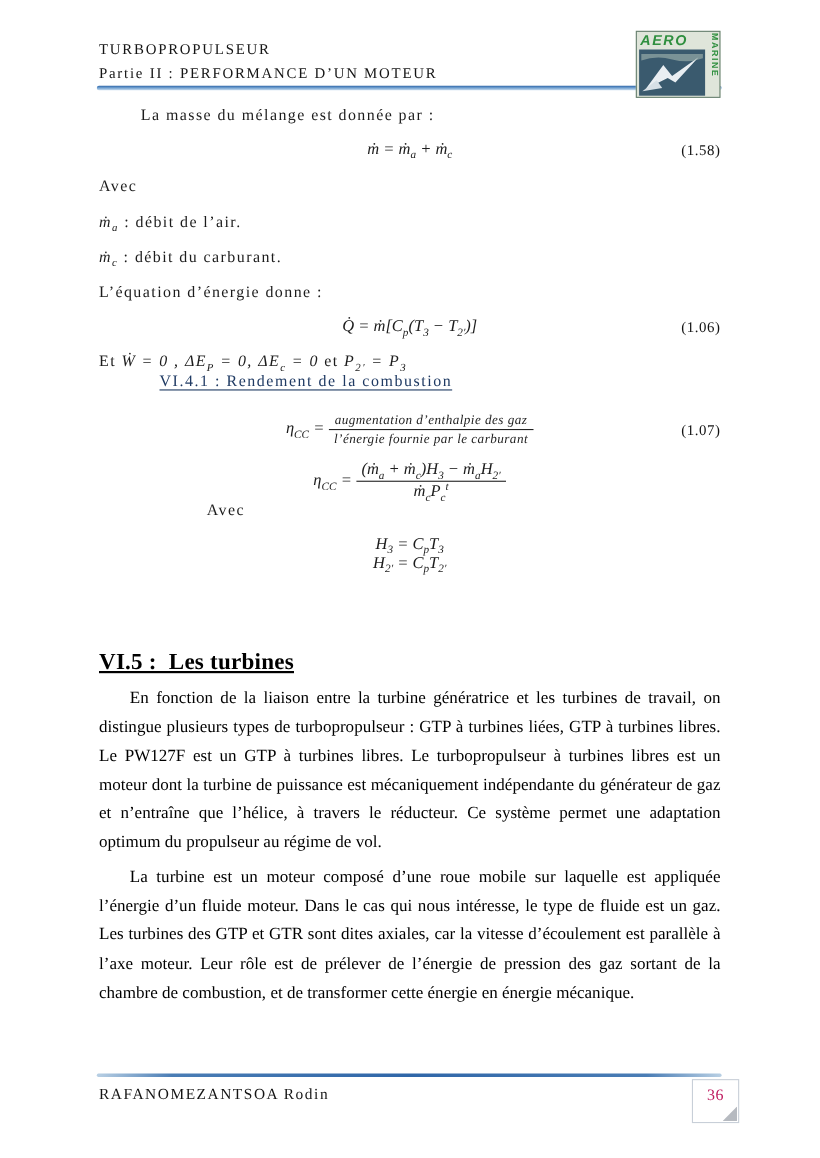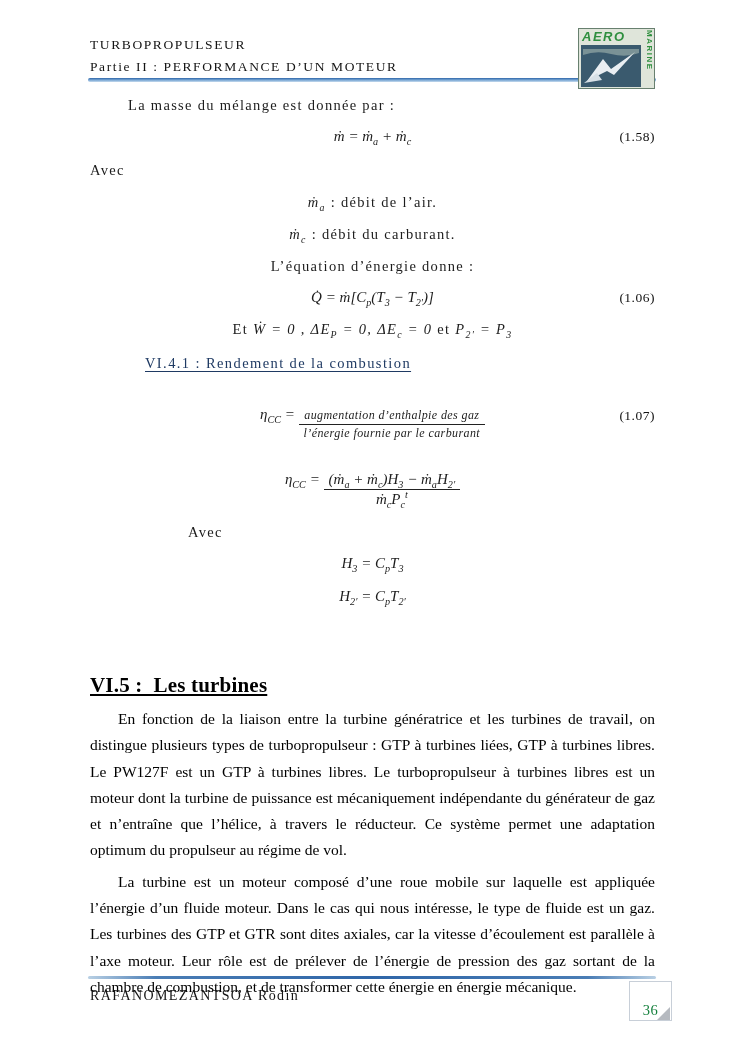--- a/index.html
+++ b/index.html
@@ -45,21 +45,21 @@
   .content { position: absolute; left: 90px; top: 94px; width: 565px; }
   .t-line { font-size: 14.5px; letter-spacing: 1.3px; }
   .indent1 { text-indent: 38px; }
   .math { font-style: italic; }
   sub, sup { font-size: 68%; line-height: 0; }
   .eq-row { position: relative; text-align: center; font-size: 15px; }
   .eq-num {
     position: absolute; right: 0; top: 50%; transform: translateY(-50%);
     font-size: 13.5px; font-style: normal; letter-spacing: 0.5px; color:#111;
   }
-  .frac { display: inline-block; vertical-align: middle; text-align: center; margin-top: 18px; }
+  .frac { display: inline-block; vertical-align: middle; text-align: center; }
   .frac .fnum { display: block; padding: 0 5px 1px 5px; }
   .frac .fden { display: block; border-top: 1px solid #222; padding: 1px 5px 0 5px; }
   .small-frac { font-size: 12px; letter-spacing: 0.4px; }
   .h-navy {
     margin-left: 55px; display: inline-block;
     color: #1f3a63; font-size: 14.5px; letter-spacing: 1.4px;
     text-decoration: underline; text-underline-offset: 3px;
   }
   .h-black {
     display: inline-block; font-weight: bold; font-size: 21px; color: #000;
@@ -77,28 +77,28 @@
   }
   .footer-author {
     position: absolute; top: 988px; left: 90px;
     font-size: 14px; letter-spacing: 1.4px; color: #141414;
   }
   .page-box {
     position: absolute; top: 981px; left: 629px; width: 43px; height: 40px;
     border: 1px solid #c8cfd8; background: #fff;
   }
   .page-box .num {
-    position: absolute; top: 20px; left: 0; width: 100%; text-align: center;
-    color: #15803d; font-size: 14.5px; letter-spacing: 0.5px;
+    position: absolute; top: 6px; left: 0; width: 100%; text-align: center;
+    color: #be185d; font-size: 14.5px; letter-spacing: 0.5px;
   }
   .dog-ear { position: absolute; right: 1px; bottom: 1px; width: 13px; height: 13px; }
   
   .mt-a { margin-top: 3px; }   .mt-b { margin-top: 14px; }
-  .mt-c { margin-top: 17px; }  .mt-d { margin-top: 15px; text-align: center; }
-  .mt-e { margin-top: 16px; }  .mt-f { margin-top: 18px; }
+  .mt-c { margin-top: 17px; }  .mt-d { margin-top: 15px; }
+  .mt-e { }  .mt-f { margin-top: 18px; }
   .mt-g { margin-top: 12px; }  .mt-h { margin-top: 20px; }
   .mt-i { margin-top: 8px; }   .mt-j { margin-top: 5px; }
 </style>
 </head>
 <body>
 
 <div class="page">
 
   <div class="header-title">
     <div>TURBOPROPULSEUR</div>

